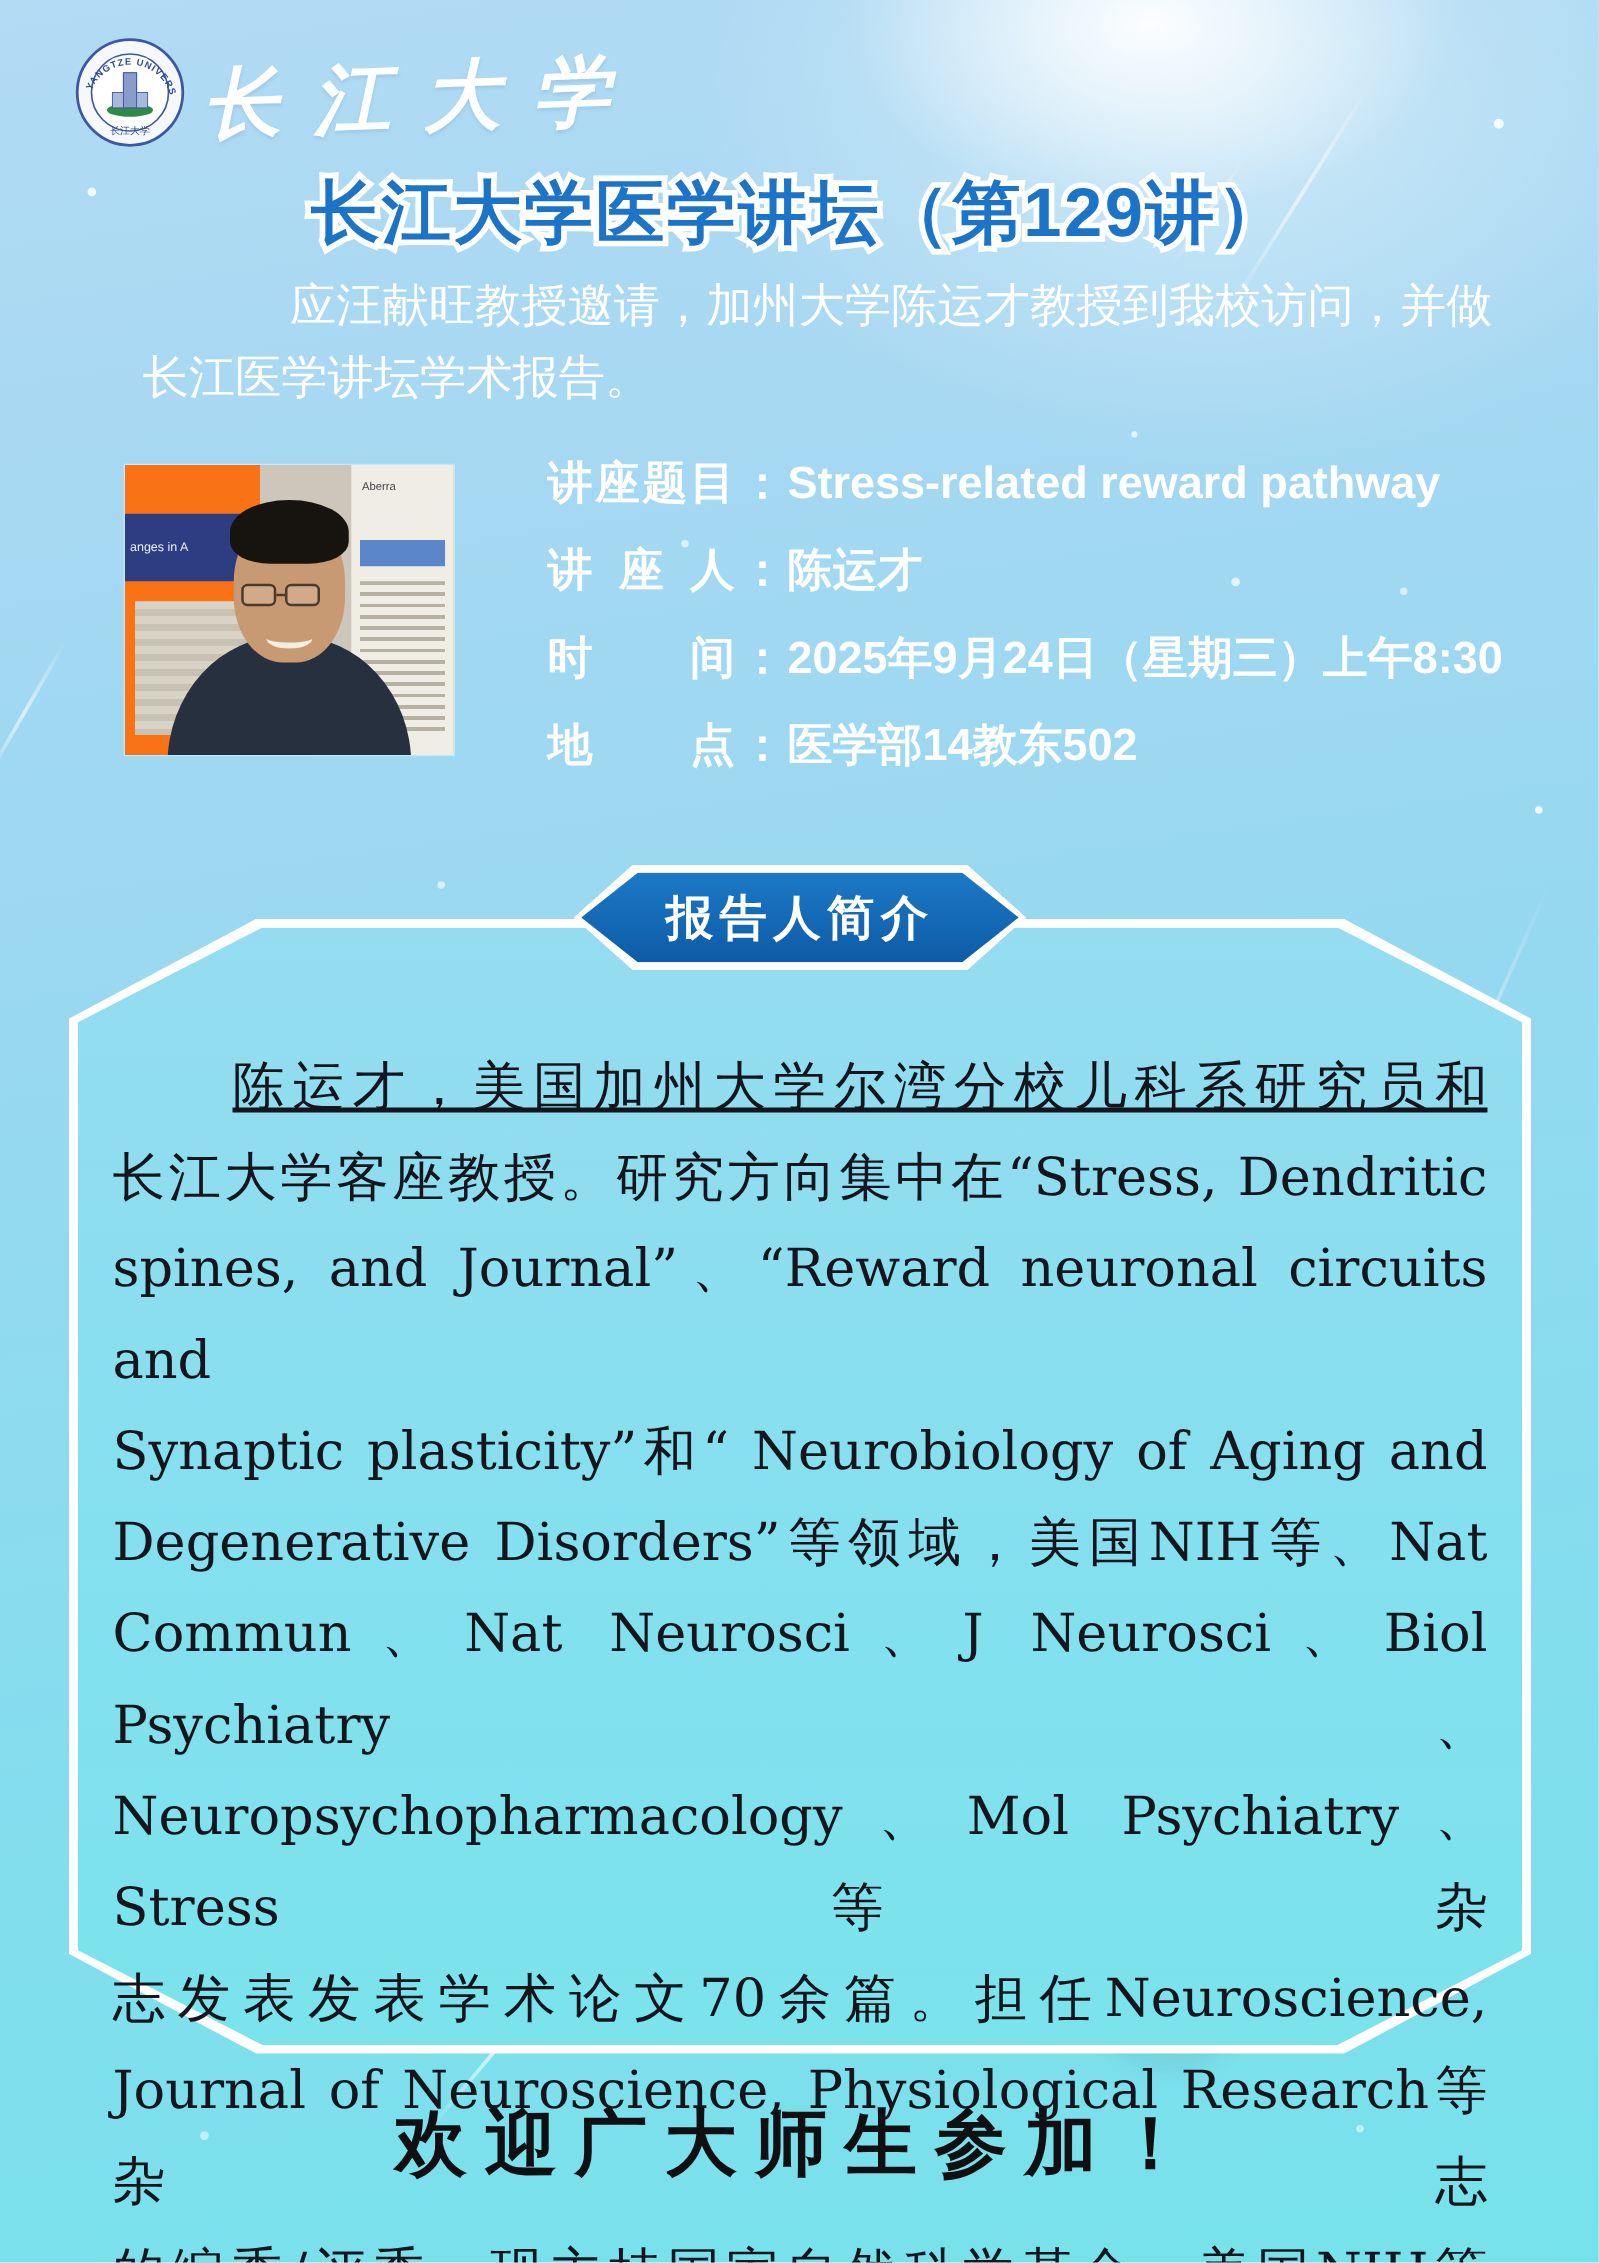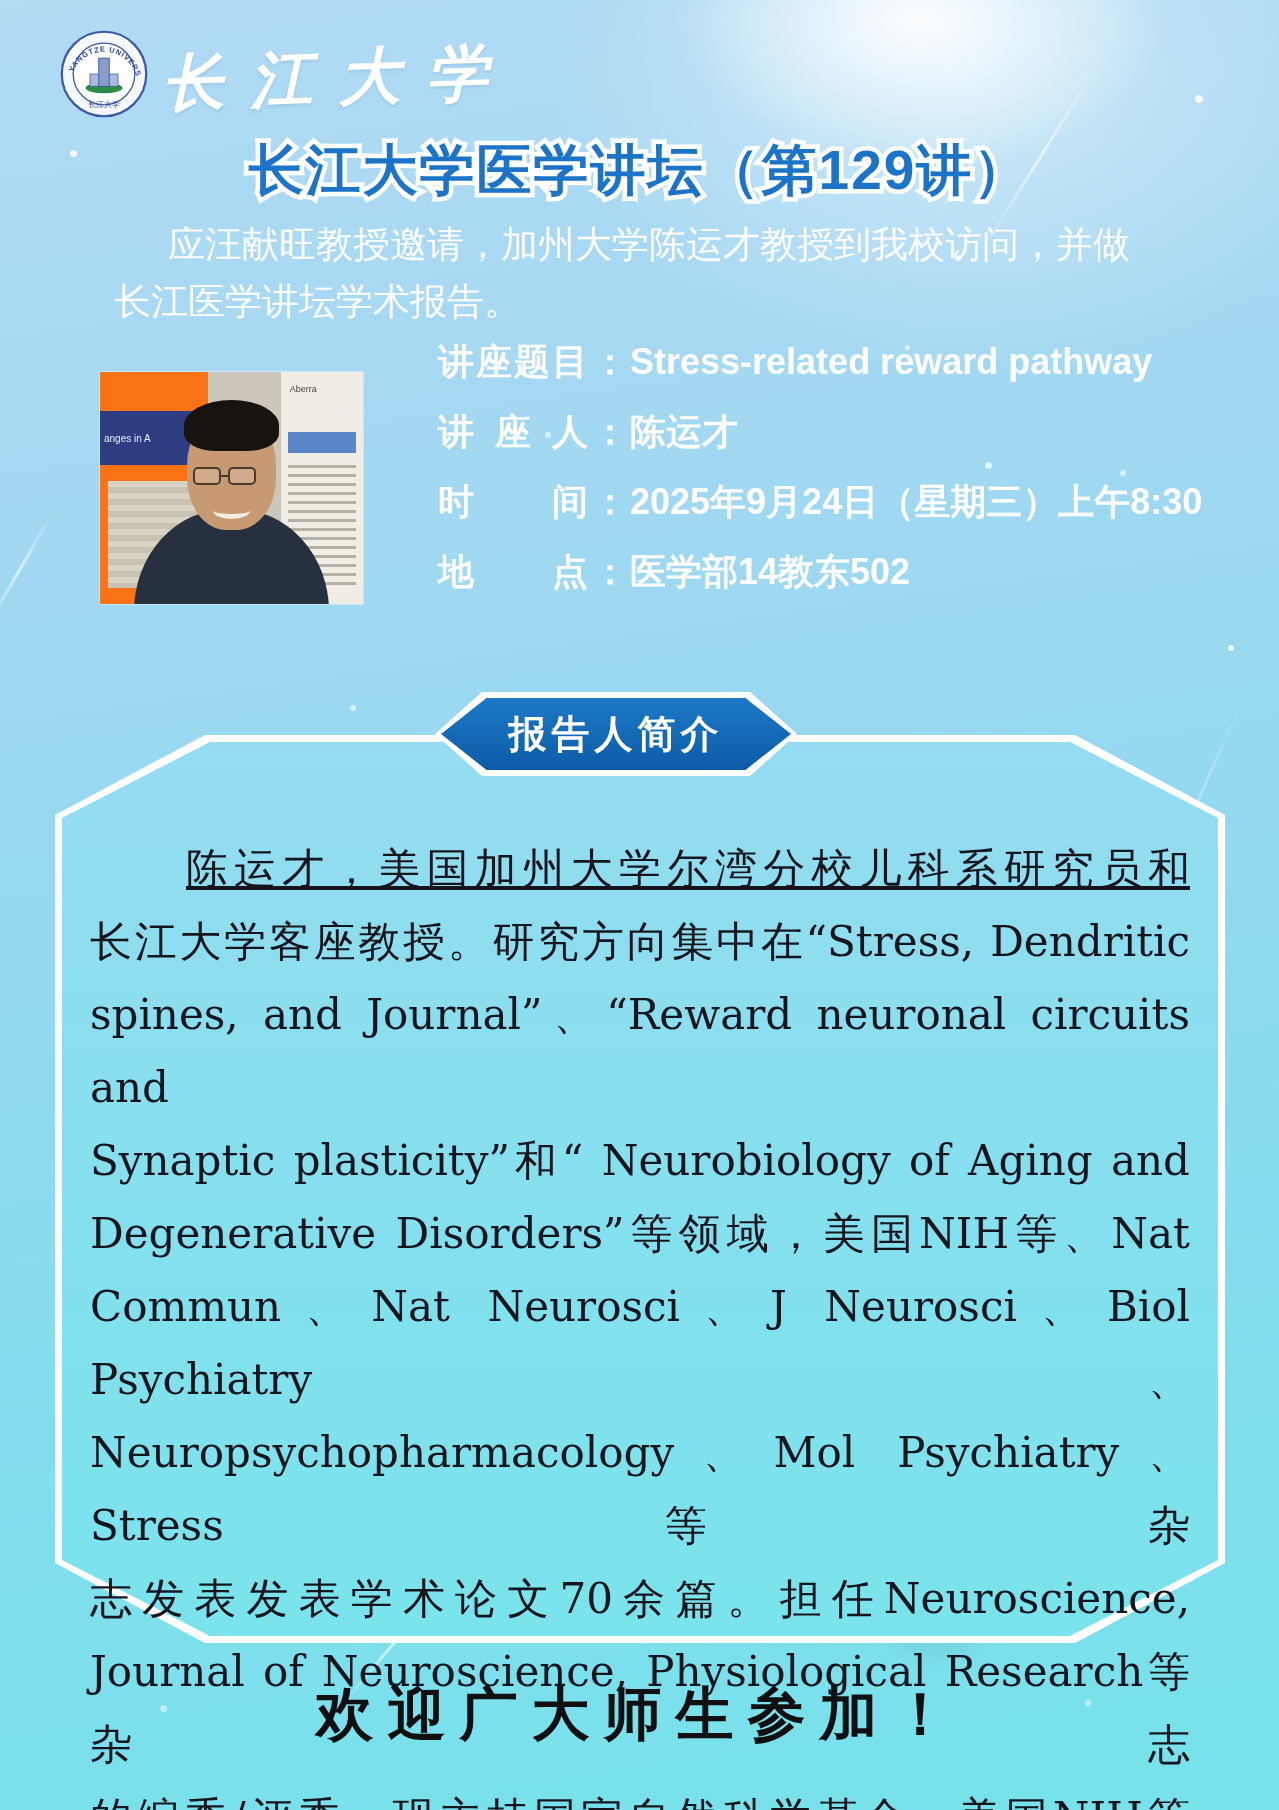--- a/index.html
+++ b/index.html
@@ -27,21 +27,21 @@
     font-size:62px; letter-spacing:26px; transform:rotate(-2deg);
     text-shadow:0 2px 3px rgba(120,170,210,.35); }
 
   .poster-title { position:absolute; left:0; top:134px; width:100%; text-align:center;
     font-size:55px; font-weight:800; color:#1b74c7; letter-spacing:2px;
     -webkit-text-stroke:9px #ffffff; paint-order:stroke fill;
     text-shadow:0 0 2px #fff; }
 
   .intro { position:absolute; left:114px; top:216px; width:1080px; color:#ffffff;
     font-size:37px; font-weight:500; line-height:57px; }
-  .intro .l1 { text-indent:54px; }
+  .intro .l1 { text-indent:54px;text-align:right; }
 
   
   .photo { position:absolute; left:100px; top:372px; width:263px; height:232px;
     background:#cdc6ba; overflow:hidden; box-shadow:0 0 0 1px rgba(255,255,255,.4); }
   .poster-left { position:absolute; left:0; top:0; width:41%; height:100%; background:#f97316; }
   .band { position:absolute; left:0; top:17%; width:100%; height:23%; background:#2e3d82;
     color:#e8ecf7; font-size:10px; display:flex; align-items:center; padding-left:4px; }
   .fig { position:absolute; left:7%; top:47%; width:86%; height:46%;
     background:repeating-linear-gradient(180deg,#d9d3c5 0 6px,#c8c2b2 6px 12px); }
   .poster-right { position:absolute; right:0; top:0; width:31%; height:100%; background:#f0ede5; }
@@ -56,28 +56,28 @@
   .hair { position:absolute; left:32%; top:12%; width:36%; height:22%;
     background:#17140f; border-radius:50% 50% 34% 34%; }
   .glasses { position:absolute; left:35.5%; top:41%; display:flex; align-items:center; }
   .lens { width:28px; height:18px; border:2px solid #4a3b2c; border-radius:5px;
     background:rgba(255,255,255,.16); }
   .bridge { width:7px; height:2px; background:#4a3b2c; }
   .smile { position:absolute; left:43%; top:56%; width:37px; height:17px;
     border-bottom:5px solid #f3ede2; border-radius:0 0 50% 50%; }
 
   
-  .details { position:absolute; left:438px; top:340px; color:#ffffff; }
+  .details { position:absolute; left:438px; top:364px; color:#ffffff; }
   .drow { font-size:36px; font-weight:bold; line-height:44px; margin-bottom:26px;
     white-space:nowrap; }
   .dlabel { display:inline-block; width:150px; text-align:justify; text-align-last:justify; }
   .dsep { display:inline-block; margin:0 2px 0 4px; }
 
   
-  .badge-wrap { position:absolute; left:435px; top:692px; width:362px; height:84px; z-index:3; }
+  .badge-wrap { position:absolute; left:459px; top:692px; width:362px; height:84px; z-index:3; }
   .badge-outer { position:absolute; inset:0; background:#ffffff;
     clip-path:polygon(0% 50%, 13% 0%, 87% 0%, 100% 50%, 87% 100%, 13% 100%); }
   .badge-inner { position:absolute; inset:6px; background:linear-gradient(180deg,#1c79c6,#0d5ba6);
     clip-path:polygon(0% 50%, 13% 0%, 87% 0%, 100% 50%, 87% 100%, 13% 100%);
     display:flex; align-items:center; justify-content:center;
     color:#fff; font-size:38px; font-weight:800; letter-spacing:5px; }
 
   
   .bio-box { position:absolute; left:55px; top:735px; width:1170px; height:908px; z-index:1;
     background:#ffffff;

